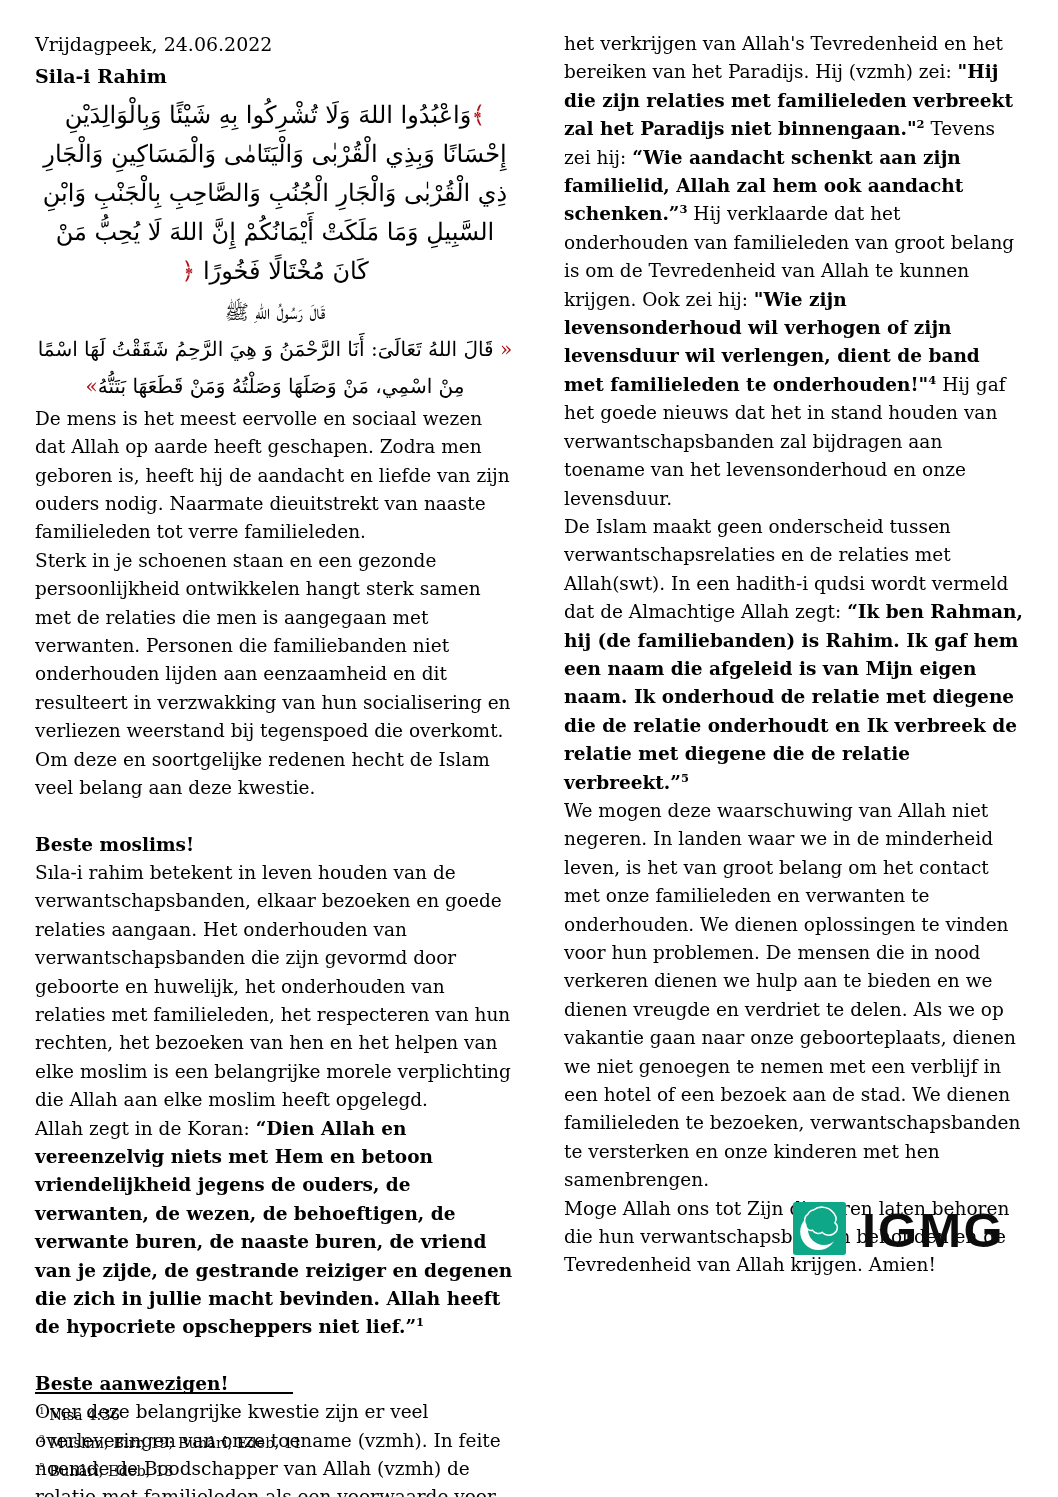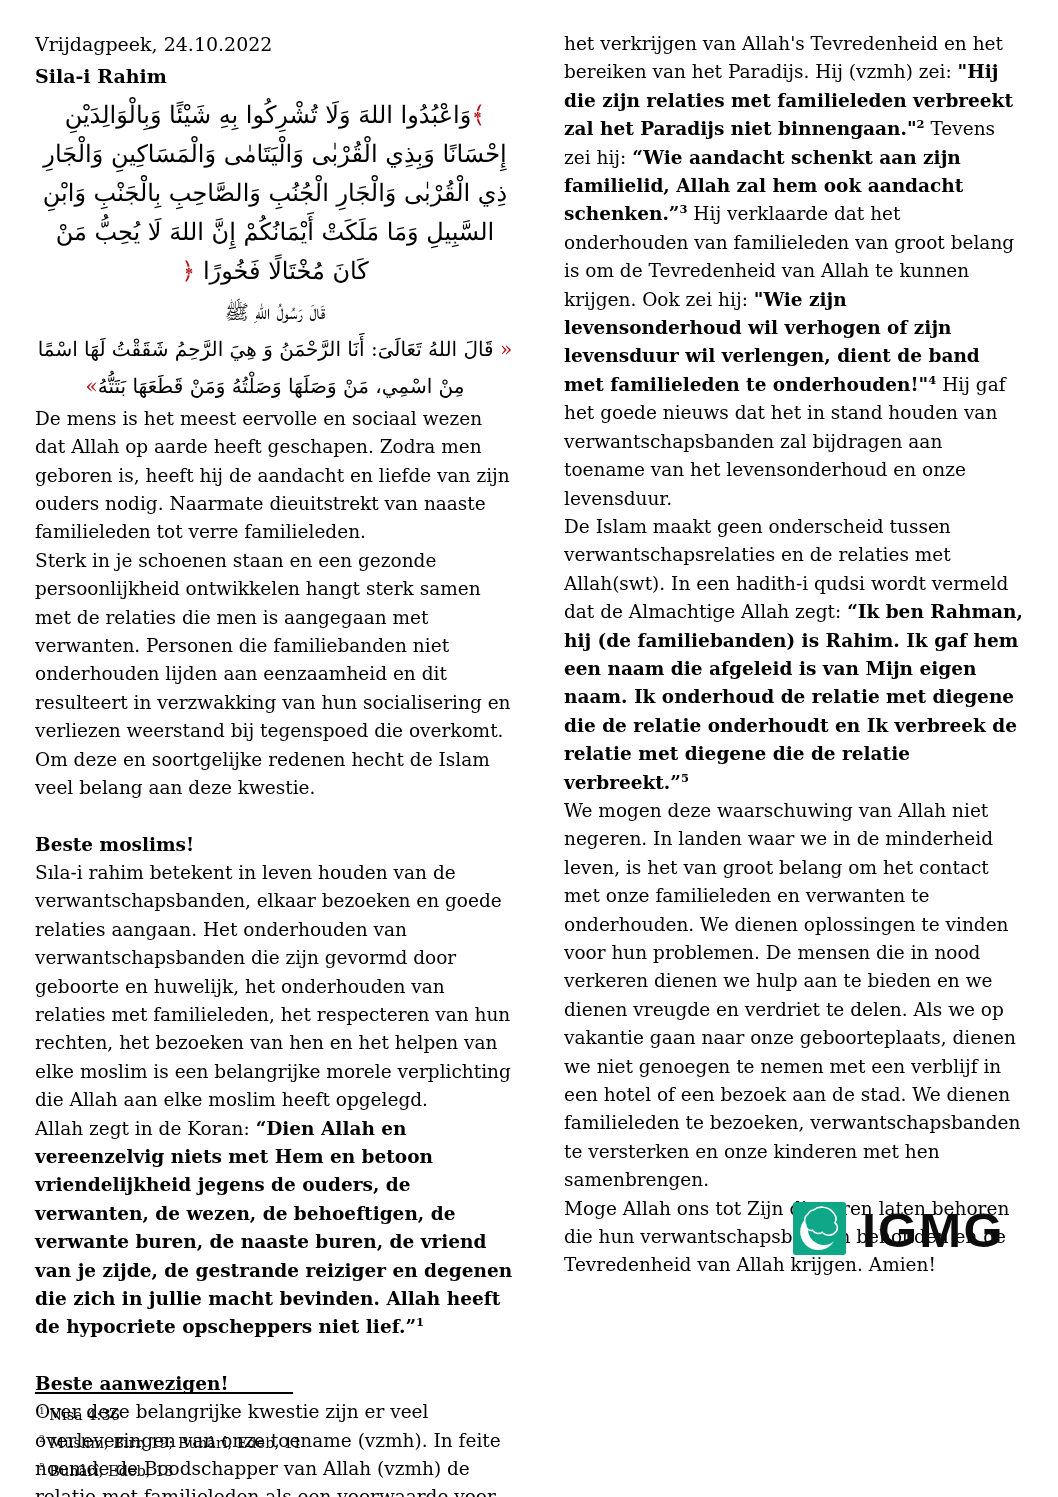--- a/index.html
+++ b/index.html
@@ -34,21 +34,21 @@
     font-weight:bold;font-size:47px;letter-spacing:2px;color:#0c0c0c;
     transform:scaleX(1.07) scaleY(1.02);transform-origin:left center;
   }
 </style>
 </head>
 <body>
 
 <div class="page">
 
   <div class="col col-left">
-    <div class="date-line">Vrijdagpeek, 24.10.2022</div>
+    <div class="date-line">Vrijdagpeek, 24.06.2022</div>
     <div class="doc-title">Sila-i Rahim</div>
 
     <div class="arabic arabic-verse"><span style="color: rgb(176, 17, 22);">﴾</span><span>وَاعْبُدُوا اللهَ وَلَا تُشْرِكُوا بِهِ شَيْئًا وَبِالْوَالِدَيْنِ إِحْسَانًا وَبِذِي الْقُرْبٰى وَالْيَتَامٰى وَالْمَسَاكِينِ وَالْجَارِ ذِي الْقُرْبٰى وَالْجَارِ الْجُنُبِ وَالصَّاحِبِ بِالْجَنْبِ وَابْنِ السَّبِيلِ وَمَا مَلَكَتْ أَيْمَانُكُمْ إِنَّ اللهَ لَا يُحِبُّ مَنْ كَانَ مُخْتَالًا فَخُورًا</span><span style="color: rgb(176, 17, 22);"> ﴿</span></div>
     <div class="arabic salawat"><span>قَالَ رَسُولُ اللهِ ﷺ</span></div>
     <div class="arabic arabic-hadith"><span style="color: rgb(176, 17, 22);">« </span><span>قَالَ اللهُ تَعَالَىَ: أَنَا الرَّحْمَنُ وَ هِيَ الرَّحِمُ شَقَقْتُ لَهَا اسْمًا مِنْ اسْمِي، مَنْ وَصَلَهَا وَصَلْتُهُ وَمَنْ قَطَعَهَا بَتَتُّهُ</span><span style="color: rgb(176, 17, 22);">»</span></div>
 
     <p class="para"><span>De mens is het meest eervolle en sociaal wezen dat Allah op aarde heeft geschapen. Zodra men geboren is, heeft hij de aandacht en liefde van zijn ouders nodig. Naarmate dieuitstrekt van naaste familieleden tot verre familieleden.</span></p>
     <p class="para"><span>Sterk in je schoenen staan en een gezonde persoonlijkheid ontwikkelen hangt sterk samen met de relaties die men is aangegaan met verwanten. Personen die familiebanden niet onderhouden lijden aan eenzaamheid en dit resulteert in verzwakking van hun socialisering en verliezen weerstand bij tegenspoed die overkomt. Om deze en soortgelijke redenen hecht de Islam veel belang aan deze kwestie.</span></p>
 
     <div class="heading">Beste moslims!</div>

